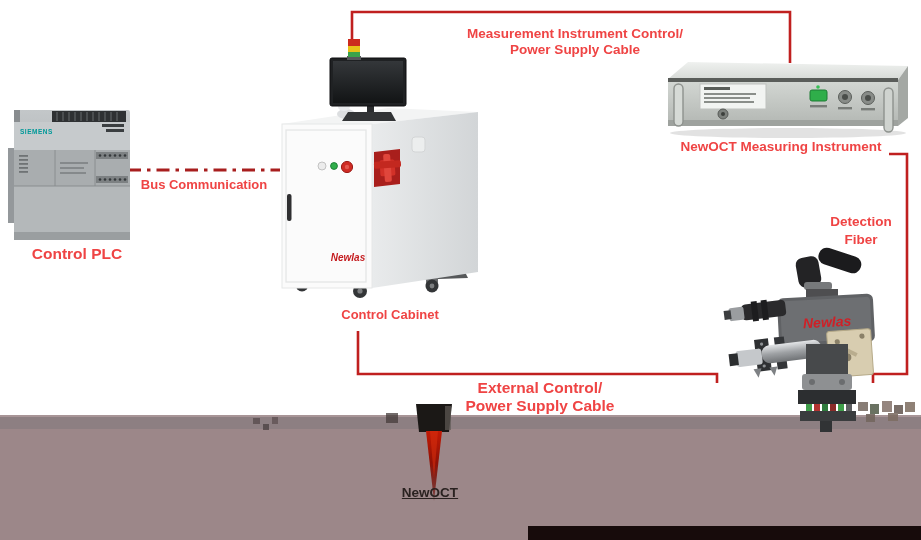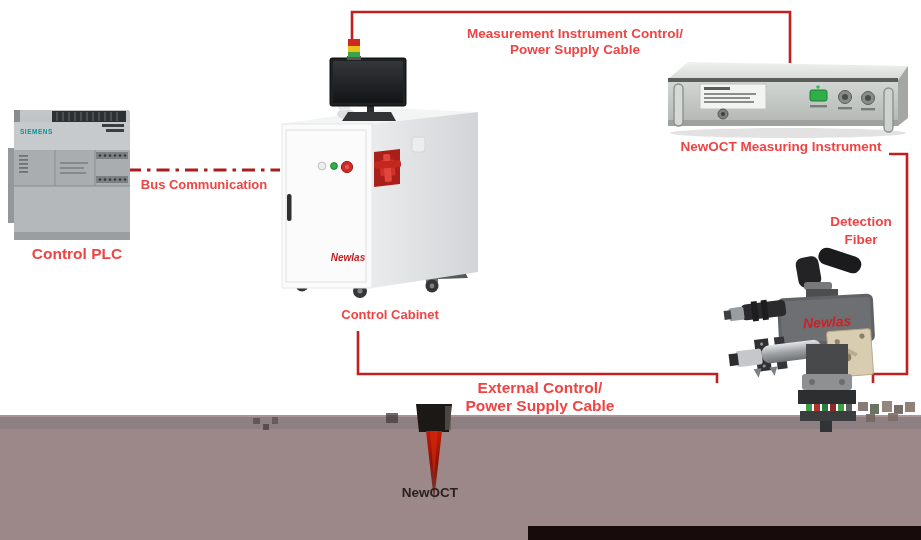--- a/index.html
+++ b/index.html
@@ -18,21 +18,21 @@
     white-space:nowrap;
   }
   .lbl div{white-space:nowrap;}
   .lbl-measurement{left:440px;top:26px;width:270px;font-size:13.5px;}
   .lbl-instrument{left:660px;top:139px;width:242px;font-size:13.5px;}
   .lbl-fiber{left:805px;top:213px;width:112px;font-size:13.5px;line-height:1.3;}
   .lbl-bus{left:126px;top:177px;width:156px;font-size:13px;}
   .lbl-plc{left:12px;top:245px;width:130px;font-size:15.5px;}
   .lbl-cabinet{left:292px;top:307px;width:132px;font-size:13px;margin-left:32px;}
   .lbl-detcable{left:430px;top:379px;width:220px;font-size:15.5px;line-height:1.18;}
-  .lbl-head{left:355px;top:485px;width:150px;font-size:13.5px;color:#2a2220;}
+  .lbl-head{left:355px;top:485px;width:150px;font-size:13.5px;color:#2a2220;text-decoration:underline;}
 </style>
 </head>
 <body>
 
 <div class="stage">
 
   <svg class="layer" width="921" height="540" viewBox="0 0 921 540">
     <defs>
       <linearGradient id="frontGrad" x1="0" y1="0" x2="0" y2="1">
         <stop offset="0" stop-color="#d2d6d2"></stop>

